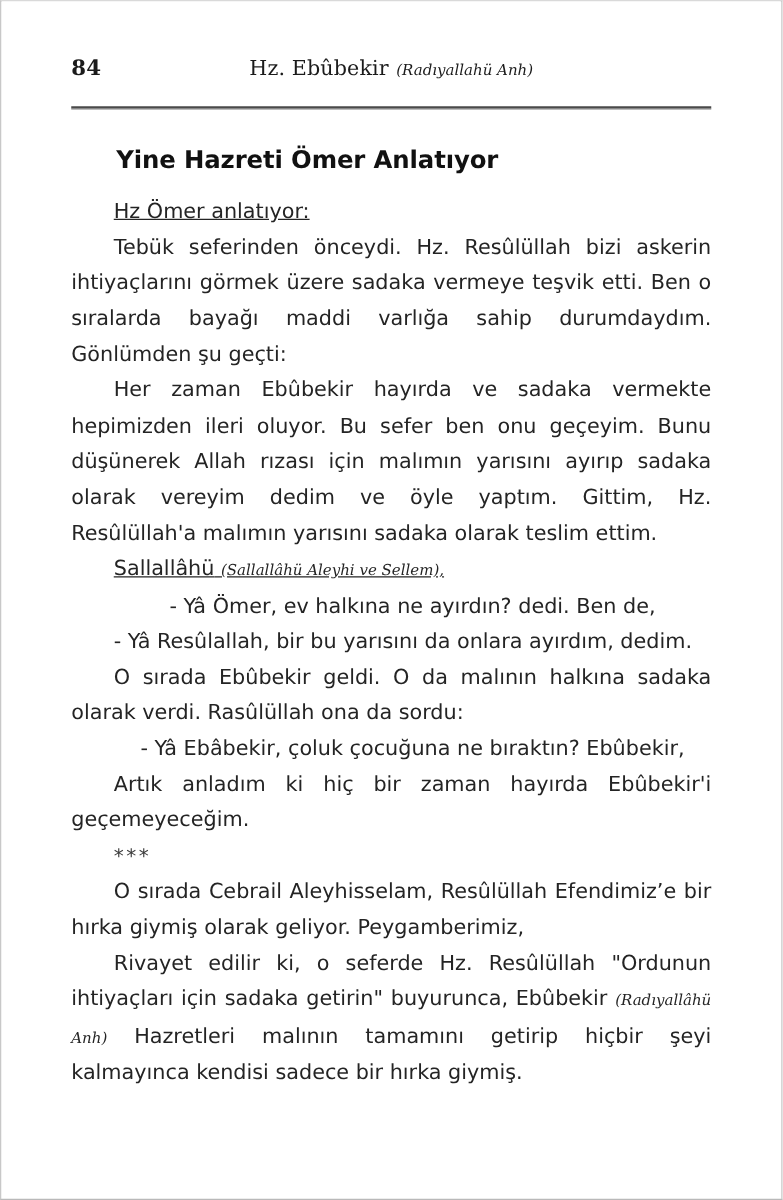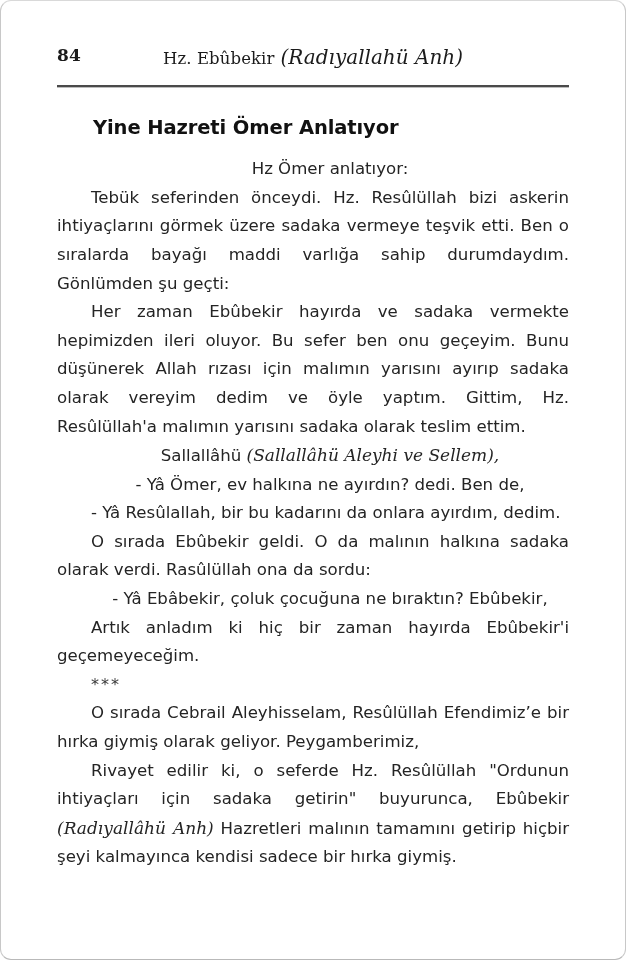--- a/index.html
+++ b/index.html
@@ -18,21 +18,20 @@
   .page {
     position: relative;
     box-sizing: border-box;
     width: 626px;
     height: 960px;
     background: #ffffff;
     border-left: 1px solid #c8c8c8;
     border-right: 1px solid #c8c8c8;
     border-top: 1px solid #d9d9d9;
     border-bottom: 1px solid #b9b9b9;
-    border-radius: 11px;
   }
 
   .content {
     position: absolute;
     left: 56px;
     top: 0;
     width: 512px;
   }
 
   
@@ -60,21 +59,21 @@
     font-family: "DejaVu Serif", serif;
     font-size: 16.5px;
     color: #1b1b1b;
     white-space: nowrap;
   }
   .running-head .rh-main {
     letter-spacing: 0.1px;
   }
   .running-head .rh-paren {
     font-style: italic;
-    font-size: 20px;
+    font-size: 12px;
     margin-left: 6px;
     margin-top: 28px;
   }
 
   .header-rule {
     height: 0;
     margin-top: 2px;
     border-top: 2px solid #4a4a4a;
     border-bottom: 1px solid #bdbdbd;
   }
@@ -103,26 +102,27 @@
     text-align: justify;
     text-justify: inter-word;
     text-indent: 34px;
     hyphens: manual;
   }
   
   .body p.dialogue {
     text-align: center;
   }
   .body p.tight {
-    text-align: center;
+    text-align: left;
+    text-decoration: underline;
   }
   .italic-serif {
     font-family: "DejaVu Serif", serif;
     font-style: italic;
-    font-size: 17px;
+    font-size: 12px;
   }
 
   .divider {
     text-align: center;
     text-indent: 0;
     margin: 7px 0 4px 0;
     font-size: 16px;
     letter-spacing: 2px;
     color: #3a3a3a;
   }
@@ -149,21 +149,21 @@
       <p class="tight">Hz Ömer anlatıyor:</p>
 
       <p>Tebük seferinden önceydi. Hz. Resûlüllah bizi askerin ihtiyaçlarını görmek üzere sadaka vermeye teşvik etti. Ben o sıralarda bayağı maddi varlığa sahip durumdaydım. Gönlümden şu geçti:</p>
 
       <p>Her zaman Ebûbekir hayırda ve sadaka vermekte hepimizden ileri oluyor. Bu sefer ben onu geçeyim. Bunu düşünerek Allah rızası için malımın yarısını ayırıp sadaka olarak vereyim dedim ve öyle yaptım. Gittim, Hz. Resûlüllah'a malımın yarısını sadaka olarak teslim ettim.</p>
 
       <p class="tight"><span>Sallallâhü</span> <span class="italic-serif">(Sallallâhü Aleyhi ve Sellem),</span></p>
 
       <p class="dialogue">- Yâ Ömer, ev halkına ne ayırdın? dedi. Ben de,</p>
 
-      <p>- Yâ Resûlallah, bir bu kadarını da onlara ayırdım, dedim.</p>
+      <p>- Yâ Resûlallah, bir bu yarısını da onlara ayırdım, dedim.</p>
 
       <p>O sırada Ebûbekir geldi. O da malının halkına sadaka olarak verdi. Rasûlüllah ona da sordu:</p>
 
       <p class="dialogue">- Yâ Ebâbekir, çoluk çocuğuna ne bıraktın? Ebûbekir,</p>
 
 
       <p>Artık anladım ki hiç bir zaman hayırda Ebûbekir'i geçemeyeceğim.</p>
 
       <p class="divider">***</p>
 

